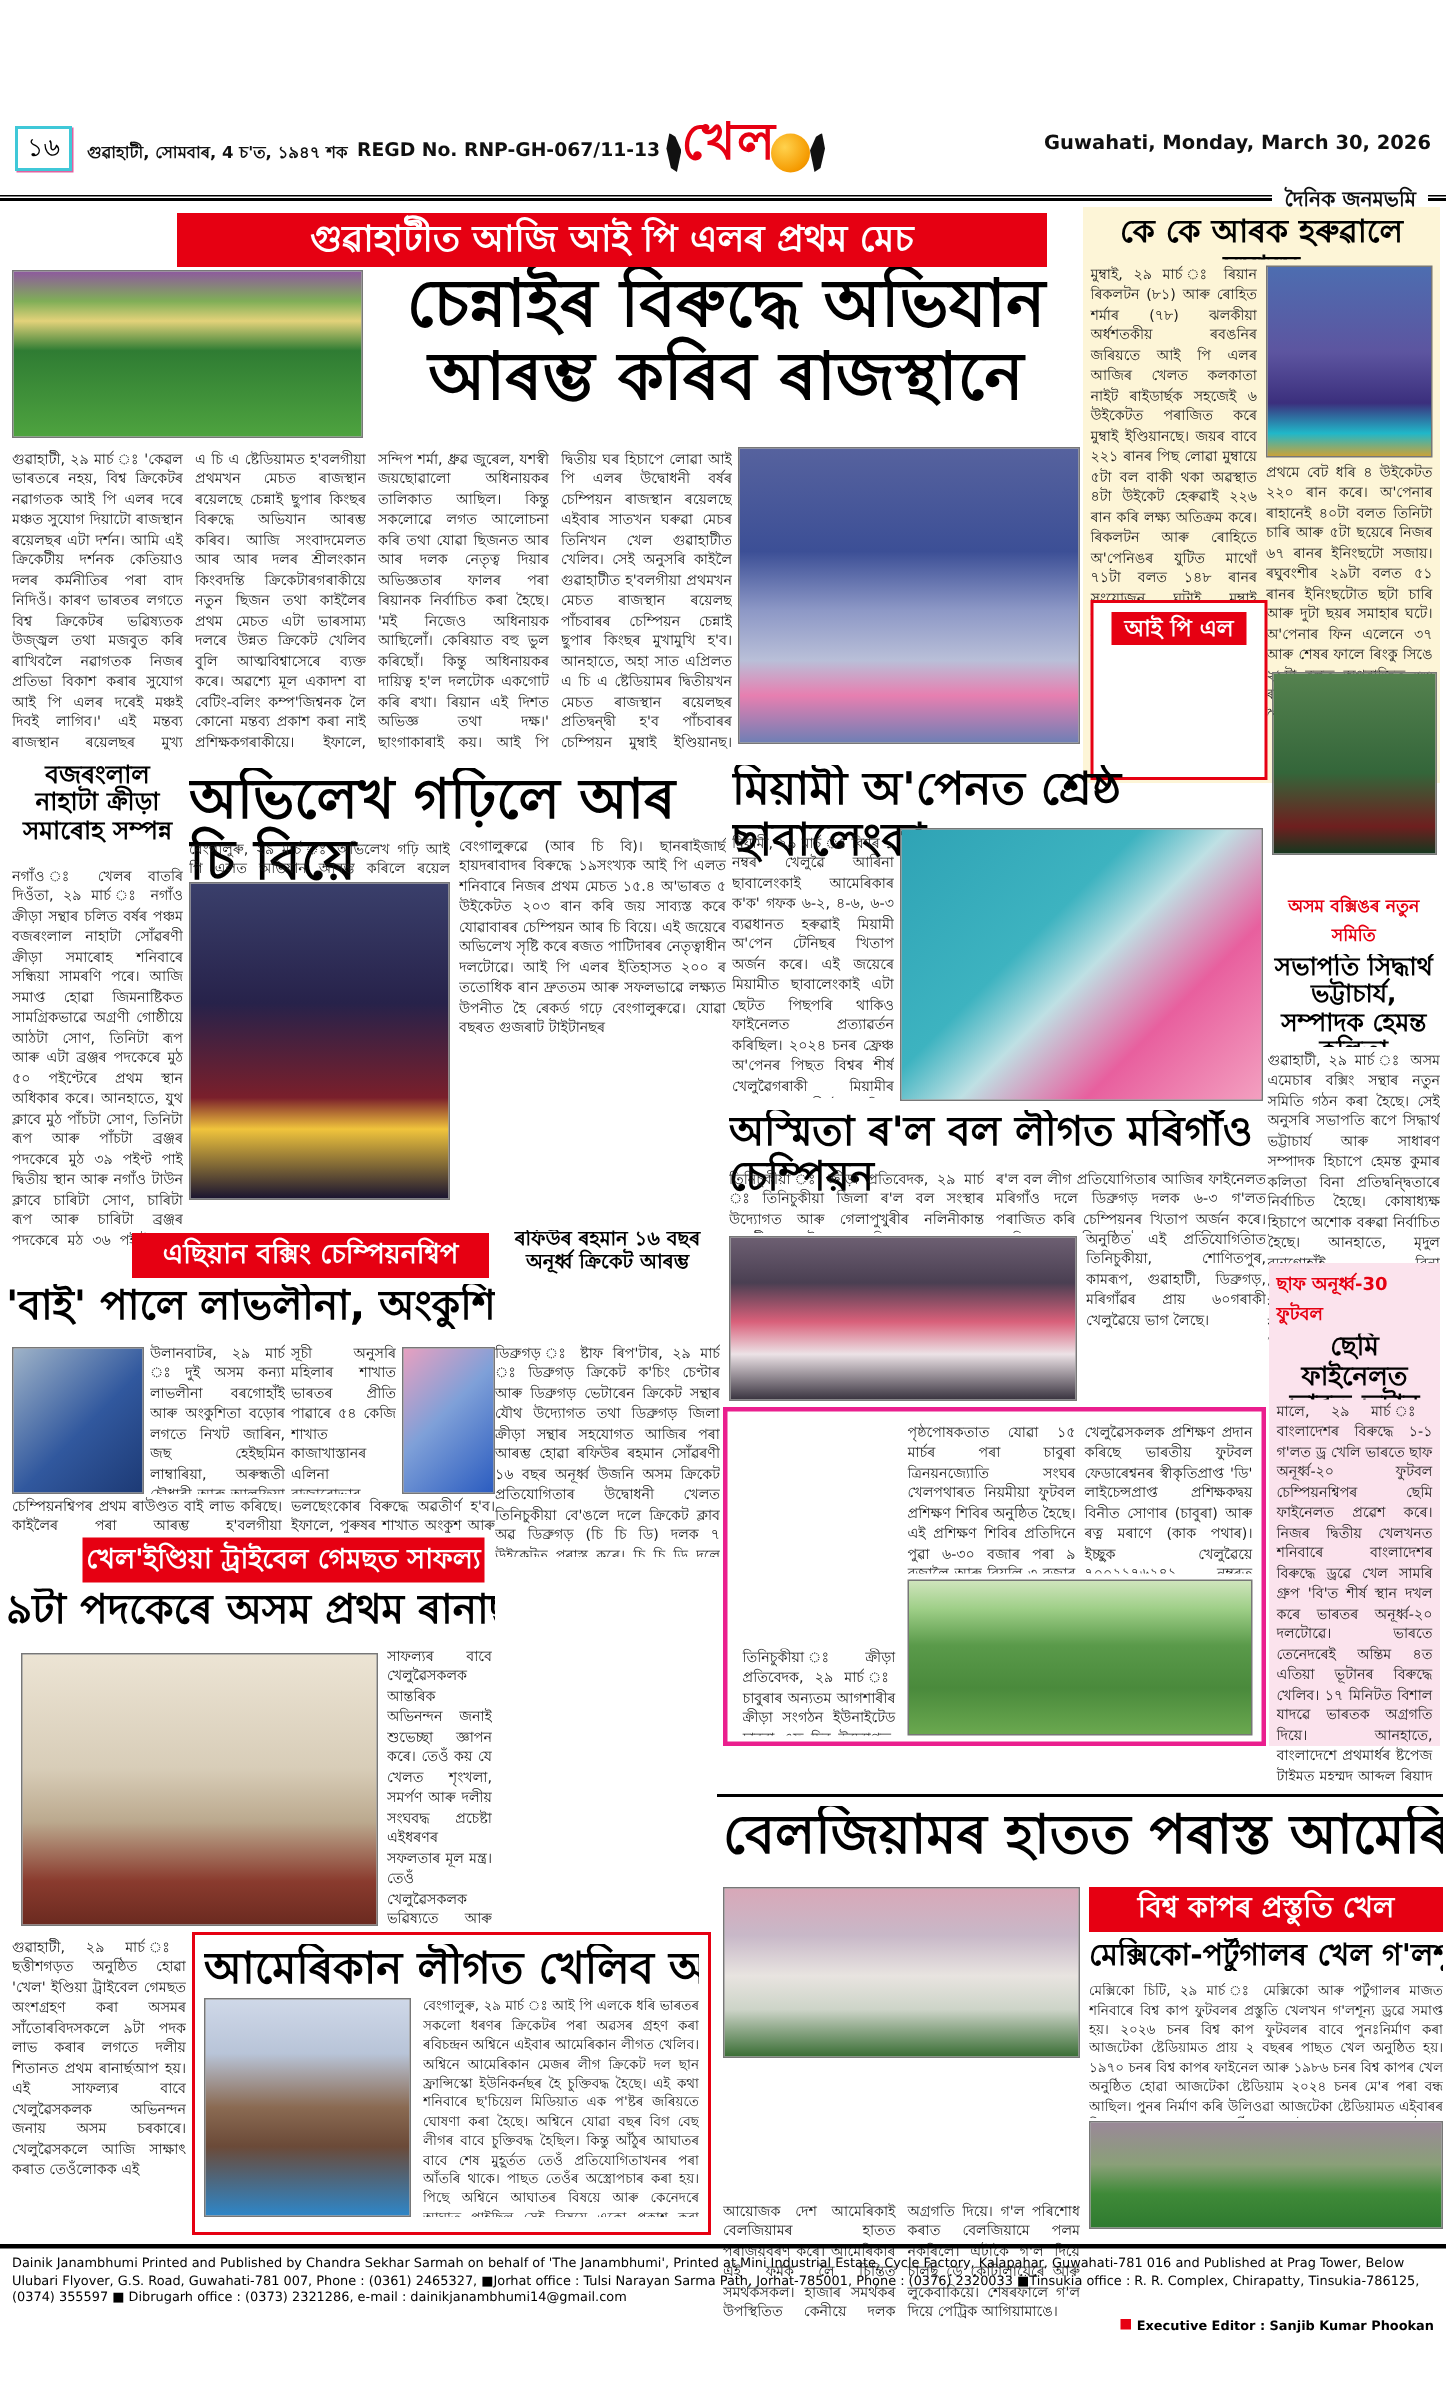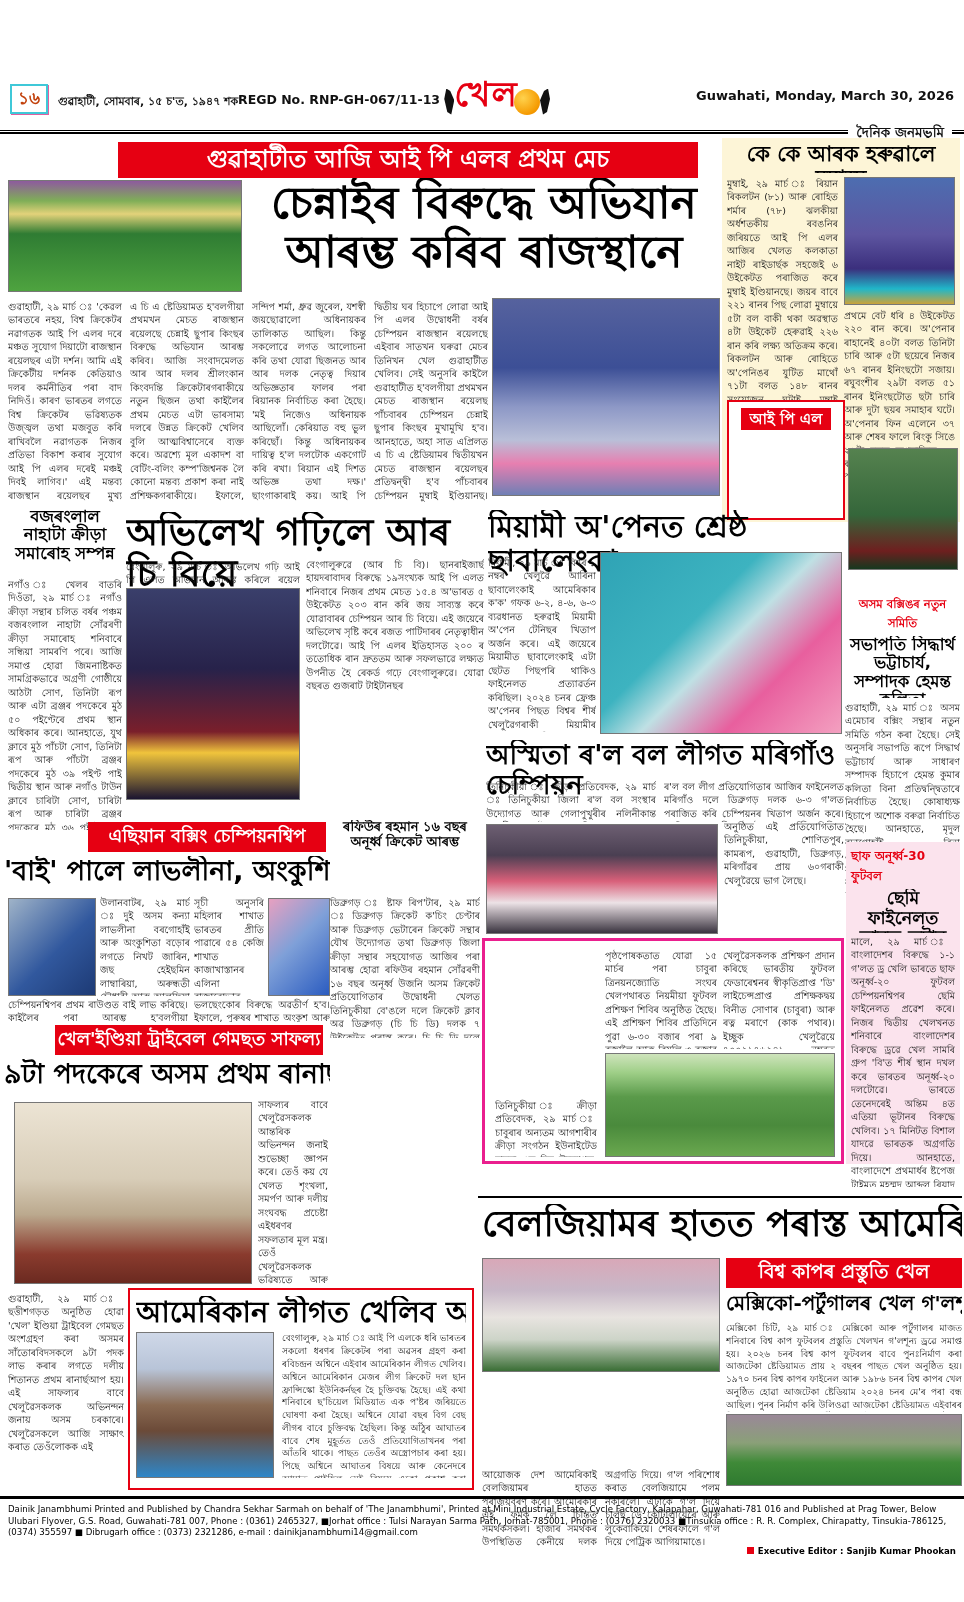--- a/index.html
+++ b/index.html
@@ -29,36 +29,36 @@
   .ph-khelo { background:linear-gradient(180deg,#ece4d4 0%,#d8cdb8 42%,#bba98e 62%,#8a3b2e 84%,#6b2a20 100%); }
   .ph-chabua { background:linear-gradient(180deg,#cfe4bc 0%,#9fcf88 18%,#5a9a4a 42%,#4a8a3c 70%,#6aa84f 100%); }
   .ph-ashwin { background:linear-gradient(180deg,#cfd8e8 0%,#b8c4d8 25%,#8a6a52 50%,#6b4a38 68%,#2e86c8 100%); }
   .ph-usa { background:linear-gradient(180deg,#d8a8b8 0%,#c8b8c8 28%,#e8e4e0 52%,#cdd4c8 72%,#3a6e35 100%); }
   .ph-mex { background:linear-gradient(180deg,#9a8898 0%,#8aa078 40%,#3f8a38 68%,#2f7a30 100%); }
   .box-red { border:2.5px solid #e60012; background:#fff; }
   .box-magenta { border:3px solid #ea1f8e; background:#fff; }
   .pinkbox { background:#fbe3ed; }
   .creambox { background:#fdf5d7; }
   .hairline { background:#000; }
-  .pagenum { border:2px solid #3fc8d8; box-shadow:1px 1px 0 #e060a0; font-weight:bold; font-size:17px; display:flex; align-items:center; justify-content:center; color:#c2410c; }
+  .pagenum { border:2px solid #3fc8d8; box-shadow:1px 1px 0 #e060a0; font-weight:normal; font-size:17px; display:flex; align-items:center; justify-content:center; color:#000000; }
   .logo-khel { color:#e60012; font-weight:bold; font-size:34px; letter-spacing:1px; }
   .ball { display:inline-block; width:26px; height:26px; border-radius:50%; background:radial-gradient(circle at 35% 35%,#ffd24d,#f59a00 70%,#d97a00); vertical-align:middle; margin-left:-4px; }
   .silhouette { display:inline-block; width:10px; height:26px; background:#111; vertical-align:middle; clip-path:polygon(20% 0,60% 10%,100% 45%,70% 100%,30% 90%,0 40%); }
   .masthead { background:#fff; font-weight:bold; font-size:13.5px; padding:0 8px; }
   .ipl-lines div { text-align:center; font-weight:bold; overflow:hidden; }
   .footer-text { font-size:8.6px; line-height:1.35; color:#000; }
   .sq { width:7px; height:7px; background:#e60012; display:inline-block; margin-right:4px; }
 </style>
 </head>
 <body>
 
 <div class="page">
 
   <div class="abs pagenum" style="left:10px; top:84px; width:38px; height:30px;">১৬</div>
-  <div class="abs" style="left:58px; top:93px; font-size:11px; font-weight:bold;">গুৱাহাটী, সোমবাৰ, ১৫ চ'ত, ১৯৪৭ শক</div>
+  <div class="abs" style="left:58px; top:93px; font-size:11px; font-weight:bold;">গুৱাহাটী, সোমবাৰ, 4 চ'ত, ১৯৪৭ শক</div>
   <div class="abs" style="left:238px; top:92px; font-size:12.5px; font-weight:bold;">REGD No. RNP-GH-067/11-13</div>
   <div class="abs" style="left:432px; top:68px; width:130px; text-align:center;">
     <span class="silhouette"></span><span class="logo-khel">খেল</span><span class="ball"></span><span class="silhouette" style="transform:scaleX(-1);"></span>
   </div>
   <div class="abs" style="right:10px; top:88px; font-size:13px; font-weight:bold;">Guwahati, Monday, March 30, 2026</div>
   <div class="abs" style="left:0; top:130px; width:964px; height:4px; border-top:1.5px solid #000; border-bottom:2.5px solid #000;"></div>
   <div class="abs masthead" style="right:12px; top:122px;">দৈনিক জনমভূমি</div>
 
   <div class="abs red-banner" style="left:118px; top:142px; width:580px; height:36px; font-size:24px;">গুৱাহাটীত আজি আই পি এলৰ প্ৰথম মেচ</div>
   <div class="abs photo ph-stadium" style="left:8px; top:180px; width:234px; height:112px;"></div>

